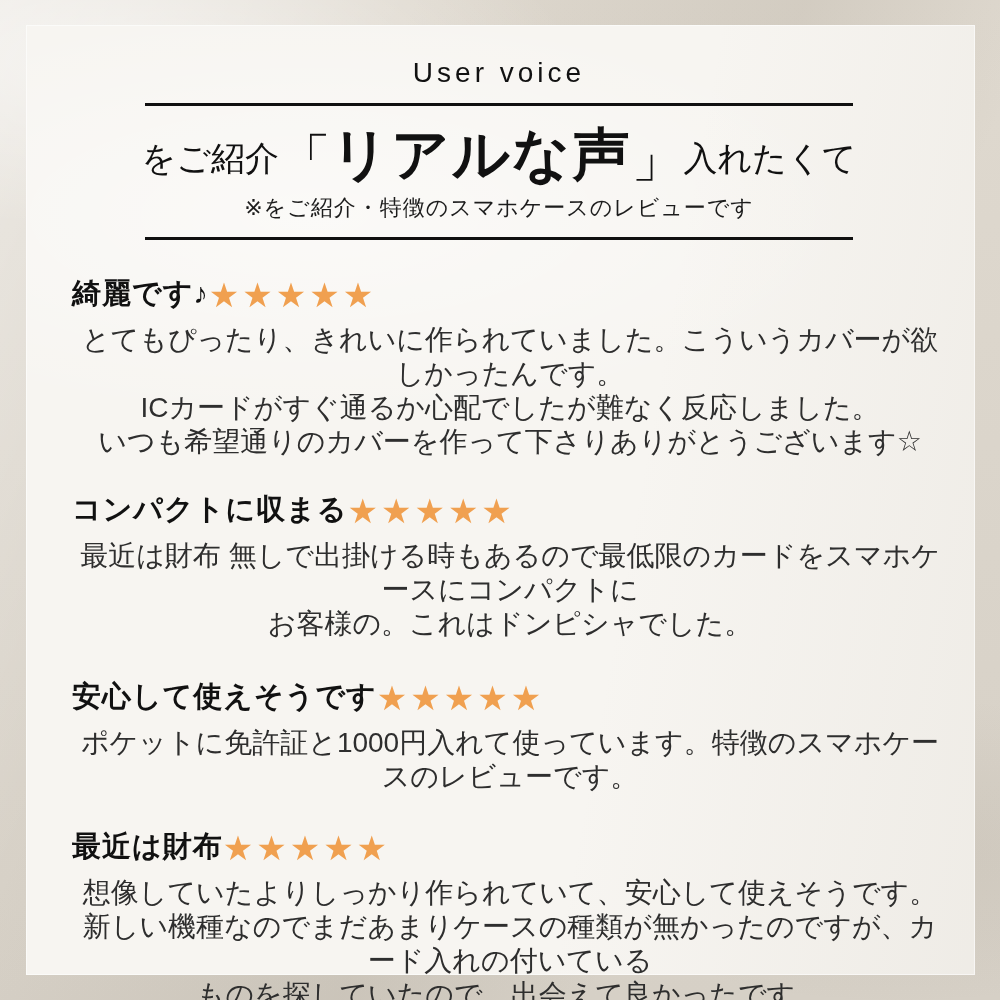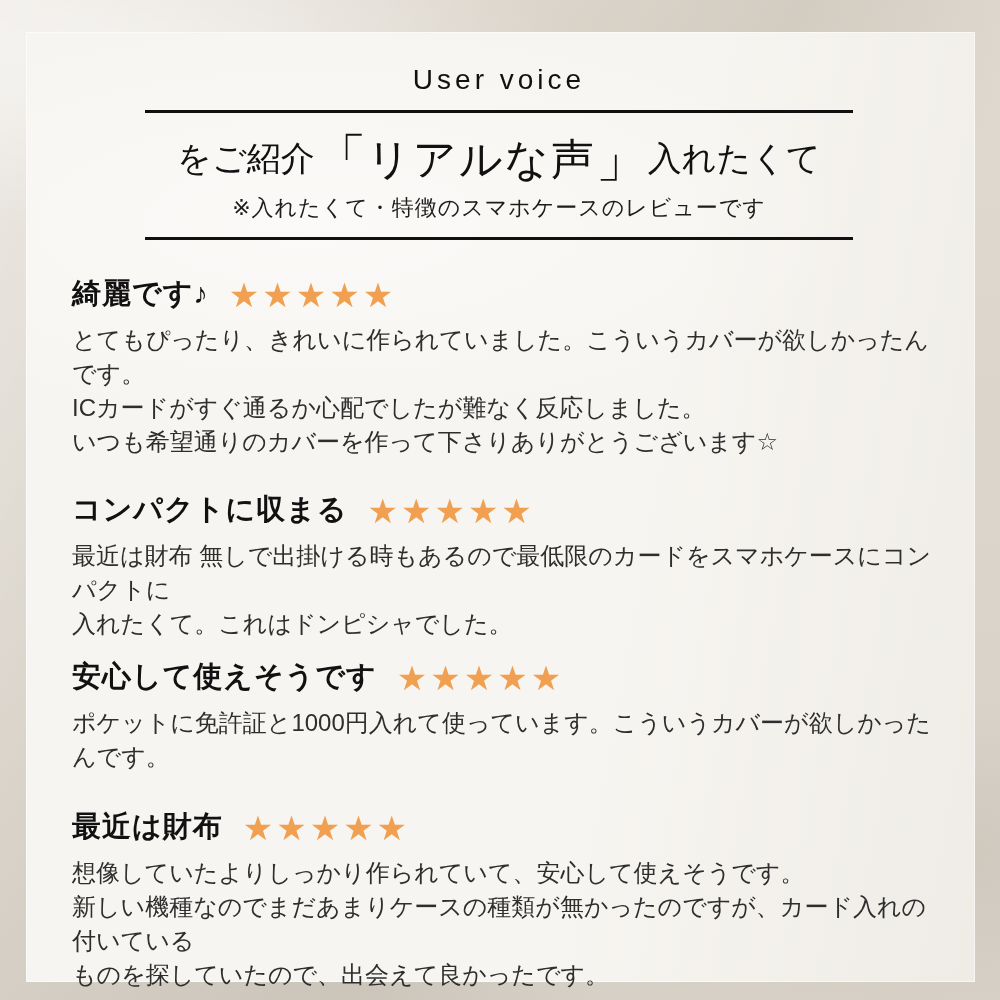--- a/index.html
+++ b/index.html
@@ -14,63 +14,63 @@
   body{
     width:1000px;height:1000px;position:relative;overflow:hidden;
     font-family:"Liberation Sans","DejaVu Sans",sans-serif;
     background:
       radial-gradient(ellipse 700px 260px at 12% 6%, rgba(255,255,255,.55), transparent 65%),
       radial-gradient(ellipse 500px 220px at 90% 85%, rgba(120,108,92,.10), transparent 70%),
       linear-gradient(115deg, rgba(255,255,255,.45) 0%, transparent 28%, rgba(122,112,96,.12) 55%, transparent 72%),
       linear-gradient(var(--page-bg), #D6D0C6);
   }
   .panel{
-    position:absolute;left:26px;top:32px;width:949px;height:950px;
+    position:absolute;left:26px;top:25px;width:949px;height:950px;
     padding:28px 25px 0 22px;
     background:
       linear-gradient(100deg, transparent 62%, rgba(196,188,174,.16) 100%),
       radial-gradient(ellipse 800px 300px at 30% 20%, rgba(255,255,255,.5), transparent 70%),
       var(--panel-bg);
     box-shadow:0 0 0 1px rgba(255,255,255,.55) inset;
   }
   .hdr{text-align:center;}
   .eyebrow{
     font-size:28px;letter-spacing:4px;color:var(--heading-text);
     font-weight:400;margin:4px 0 14px;
   }
   .rule{height:3px;background:#101010;width:708px;margin:0 auto;}
   .heading{
     margin:14px 0 4px;color:var(--heading-text);font-weight:400;
     font-size:34px;line-height:1.2;
   }
   .heading .bracket{font-size:52px;font-weight:300;vertical-align:-6px;}
-  .heading .emph{font-size:43px;font-weight:400;letter-spacing:2px;vertical-align:-4px;text-align:center;}
+  .heading .emph{font-size:57px;font-weight:700;letter-spacing:2px;vertical-align:-4px;text-align:center;}
   .note{font-size:22px;color:#1C1C1C;letter-spacing:1px;margin:2px 0 14px;font-weight:500;}
   .reviews{margin-top:34px;padding:0 2px 0 24px;}
   .review{margin-bottom:31px;}
-  .review-head{display:flex;align-items:center;gap:20px;}
+  .review-head{display:flex;align-items:center;gap:0;}
   .review-title{font-size:29px;font-weight:700;color:var(--heading-text);margin:0;letter-spacing:1px;}
   .stars{font-size:34px;color:var(--star);letter-spacing:3px;line-height:1;padding-top:2px;}
   .review-body{
-    font-size:24px;line-height:34px;color:var(--body-text);
-    margin:9px 0 0;white-space:pre-line;overflow-wrap:anywhere;font-weight:400;
+    font-size:28px;line-height:34px;color:var(--body-text);
+    margin:9px 0 0;white-space:pre-line;overflow-wrap:anywhere;font-weight:400;text-align:center;
   }
-  .review:nth-child(2){margin-bottom:16px;}
+  .review:nth-child(2){margin-bottom:36px;}
   .review:nth-child(3){margin-bottom:33px;}
 </style>
 </head>
 <body>
 
 <div class="panel">
 
   <div class="hdr">
     <div class="eyebrow">User voice</div>
     <div class="rule"></div>
     <h1 class="heading"><span>をご紹介</span><span class="bracket">「</span><span class="emph">リアルな声</span><span class="bracket">」</span><span>入れたくて</span></h1>
-    <div class="note">※入れたくて・特徴のスマホケースのレビューです</div>
+    <div class="note">※をご紹介・特徴のスマホケースのレビューです</div>
     <div class="rule"></div>
   </div>
 
   <div class="reviews">
 
     <section class="review">
       <div class="review-head">
         <h2 class="review-title">綺麗です♪</h2>
         <span class="stars">★★★★★</span>
       </div>
@@ -78,29 +78,29 @@
 ICカードがすぐ通るか心配でしたが難なく反応しました。
 いつも希望通りのカバーを作って下さりありがとうございます☆</p>
     </section>
 
     <section class="review">
       <div class="review-head">
         <h2 class="review-title">コンパクトに収まる</h2>
         <span class="stars">★★★★★</span>
       </div>
       <p class="review-body">最近は財布 無しで出掛ける時もあるので最低限のカードをスマホケースにコンパクトに
-入れたくて。これはドンピシャでした。</p>
+お客様の。これはドンピシャでした。</p>
     </section>
 
     <section class="review">
       <div class="review-head">
         <h2 class="review-title">安心して使えそうです</h2>
         <span class="stars">★★★★★</span>
       </div>
-      <p class="review-body">ポケットに免許証と1000円入れて使っています。こういうカバーが欲しかったんです。</p>
+      <p class="review-body">ポケットに免許証と1000円入れて使っています。特徴のスマホケースのレビューです。</p>
     </section>
 
     <section class="review">
       <div class="review-head">
         <h2 class="review-title">最近は財布</h2>
         <span class="stars">★★★★★</span>
       </div>
       <p class="review-body">想像していたよりしっかり作られていて、安心して使えそうです。
 新しい機種なのでまだあまりケースの種類が無かったのですが、カード入れの付いている
 ものを探していたので、出会えて良かったです。</p>

